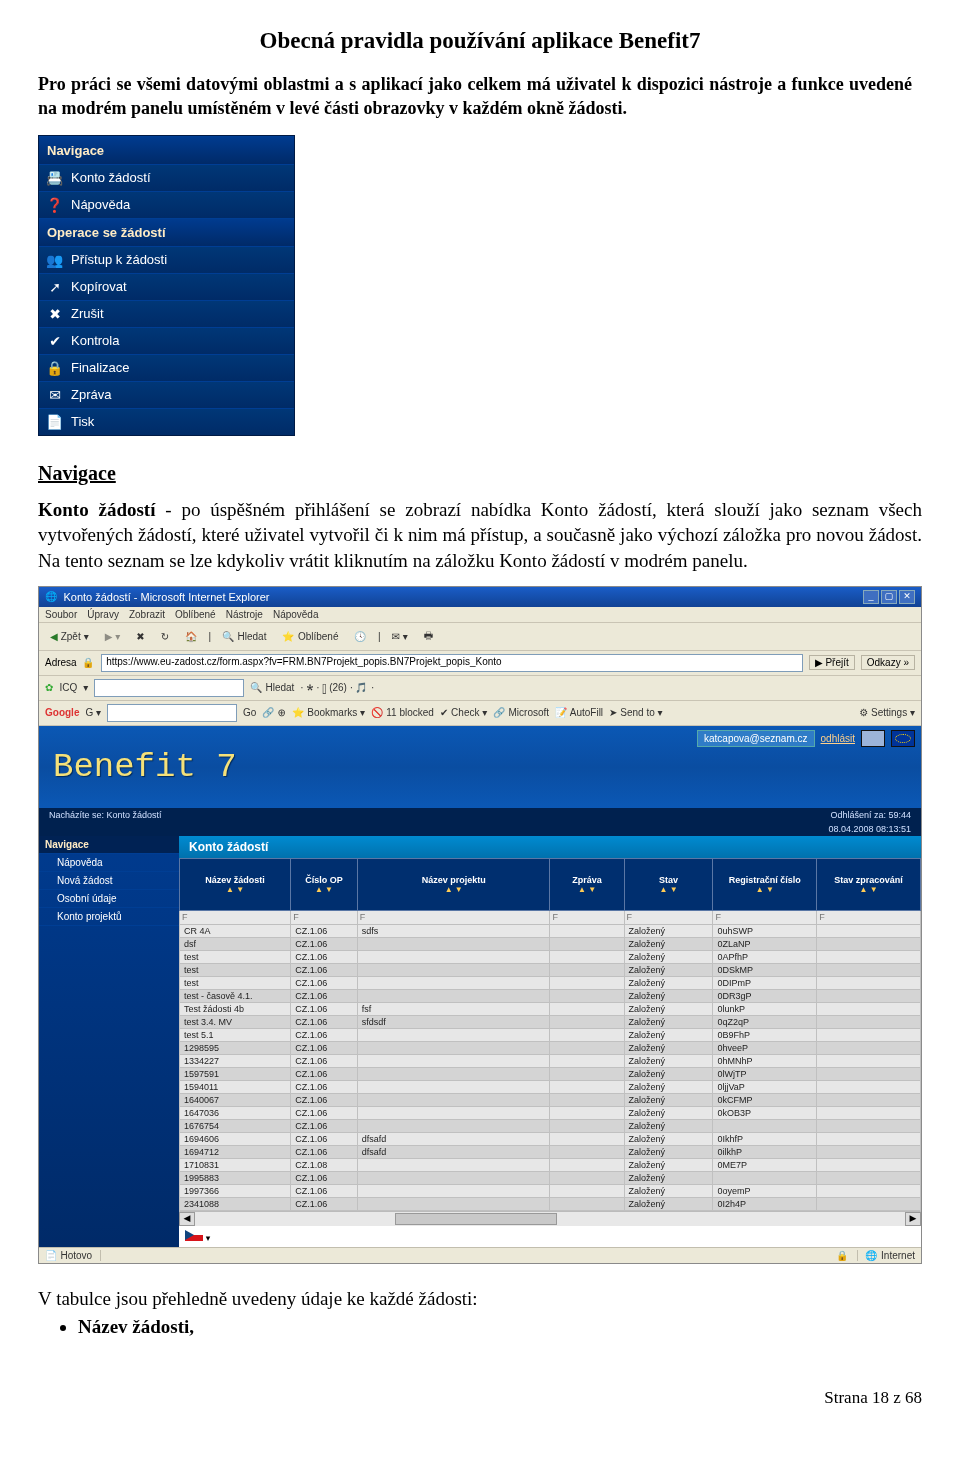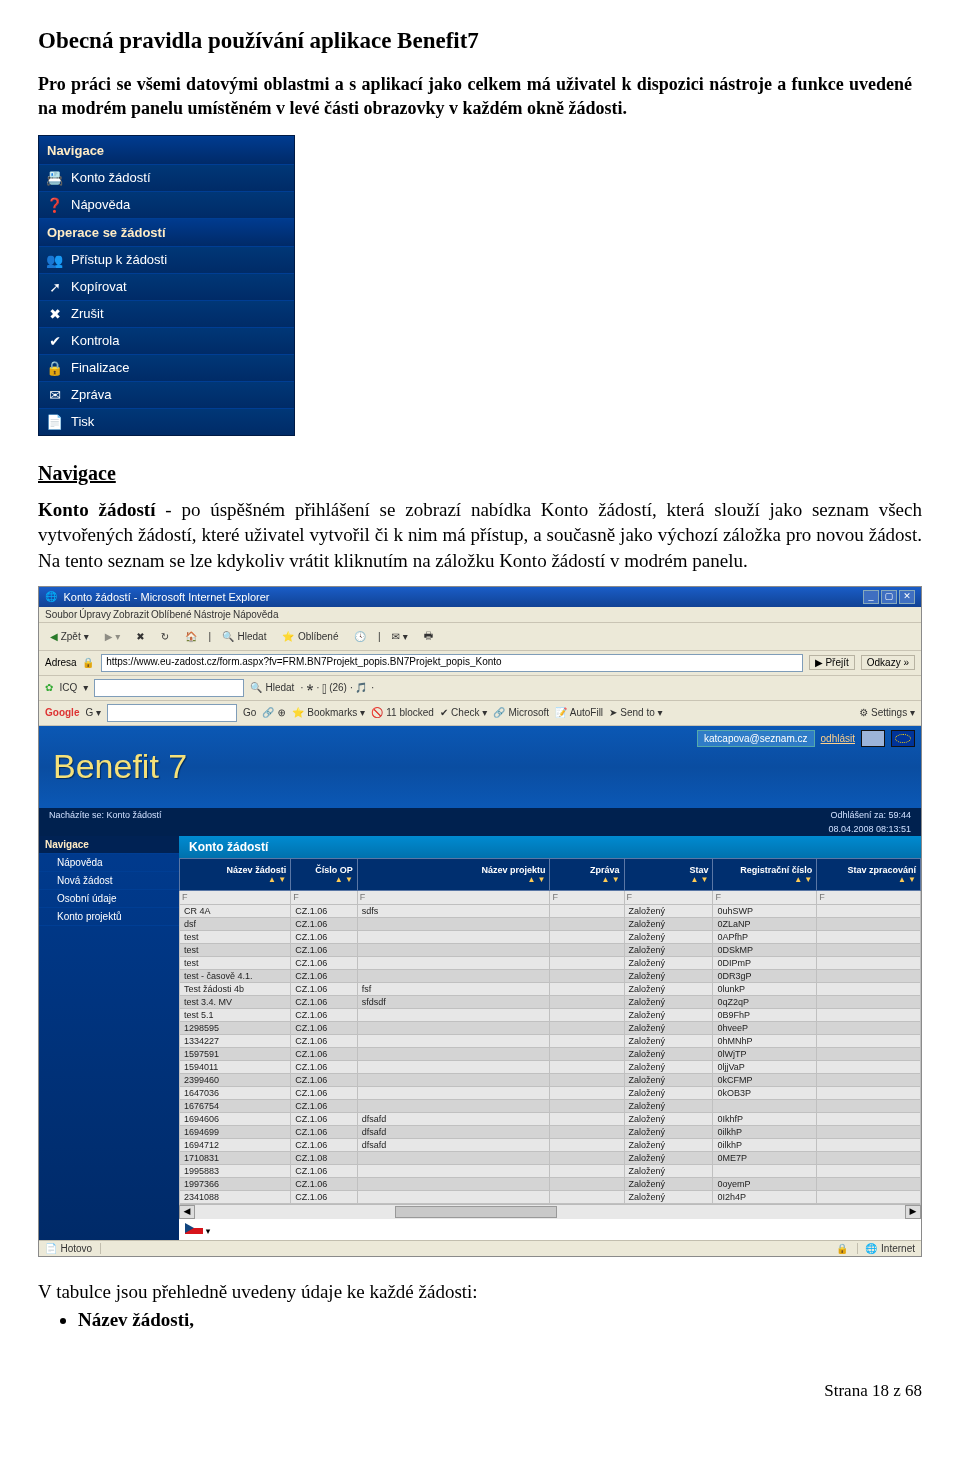--- a/index.html
+++ b/index.html
@@ -9,20 +9,21 @@
     margin: 0;
     padding: 28px 38px 28px 38px;
     width: 960px;
     box-sizing: border-box;
     background: #fff;
   }
   h1.page-title {
     font-size: 23px;
     font-weight: bold;
     margin: 0 0 18px 0;
+    text-align: center;
   }
   p.intro {
     font-size: 18px;
     line-height: 1.35;
     margin: 0 10px 14px 0;
     text-align: justify;
     font-weight: bold;
   }
 
   .nav-panel {
@@ -87,21 +88,21 @@
     gap: 6px;
     font-size: 11px;
   }
   .win-btns { margin-left: auto; display: flex; gap: 2px; }
   .win-btn { width: 14px; height: 12px; background: #3f6fc1; border: 1px solid #8ab; font-size: 9px; line-height: 10px; text-align: center; color: #fff;}
   .menubar {
     background: #ece9d8;
     border-bottom: 1px solid #c9c4b4;
     padding: 2px 6px;
     display: flex;
-    gap: 2px;
+    gap: 10px;
     color: #333;
   }
   .toolbar {
     background: #ece9d8;
     border-bottom: 1px solid #c9c4b4;
     padding: 3px 6px;
     display: flex;
     align-items: center;
     gap: 6px;
     color: #333;
@@ -136,21 +137,21 @@
   .banner-area {
     height: 82px;
     background: linear-gradient(#0b58b5 0%, #0a4da1 50%, #0b58b5 100%);
     position: relative;
     color: #f9e9a0;
     display: flex;
     align-items: center;
     padding: 0 14px;
   }
   .brand {
-    font-family: Liberation Sans, sans-serif;
+    font-family: Liberation Mono, monospace;
     font-size: 34px;
     color: #f5e17a;
     text-shadow: 1px 1px 1px #002a5c;
   }
   .banner-right {
     position: absolute;
     top: 4px; right: 6px;
     display: flex;
     align-items: center;
     gap: 6px;
@@ -206,22 +207,22 @@
   }
   table.grid {
     width: 100%;
     border-collapse: collapse;
     font-size: 9px;
     table-layout: fixed;
   }
   table.grid th {
     background: #002f6f;
     color: #fff;
-    text-align: right;
-    padding: 6px 4px;
+    text-align: center;
+    padding: 16px 4px;
     font-weight: bold;
     border: 1px solid #5a77a5;
   }
   table.grid th .sorters { color: #ffcc55; font-size: 8px; display:block;}
   .filter-row td {
     background: #d9d9d9;
     padding: 0;
     border: 1px solid #bfbfbf;
   }
   .filter-row input {
@@ -580,21 +581,21 @@
             <tr>
               <td>1594011</td>
               <td>CZ.1.06</td>
               <td></td>
               <td></td>
               <td>Založený</td>
               <td>0ljjVaP</td>
               <td></td>
             </tr>
             <tr>
-              <td>2399460</td>
+              <td>1640067</td>
               <td>CZ.1.06</td>
               <td></td>
               <td></td>
               <td>Založený</td>
               <td>0kCFMP</td>
               <td></td>
             </tr>
             <tr>
               <td>1647036</td>
               <td>CZ.1.06</td>
@@ -613,29 +614,20 @@
               <td></td>
               <td></td>
             </tr>
             <tr>
               <td>1694606</td>
               <td>CZ.1.06</td>
               <td>dfsafd</td>
               <td></td>
               <td>Založený</td>
               <td>0IkhfP</td>
-              <td></td>
-            </tr>
-            <tr>
-              <td>1694699</td>
-              <td>CZ.1.06</td>
-              <td>dfsafd</td>
-              <td></td>
-              <td>Založený</td>
-              <td>0ilkhP</td>
               <td></td>
             </tr>
             <tr>
               <td>1694712</td>
               <td>CZ.1.06</td>
               <td>dfsafd</td>
               <td></td>
               <td>Založený</td>
               <td>0ilkhP</td>
               <td></td>

